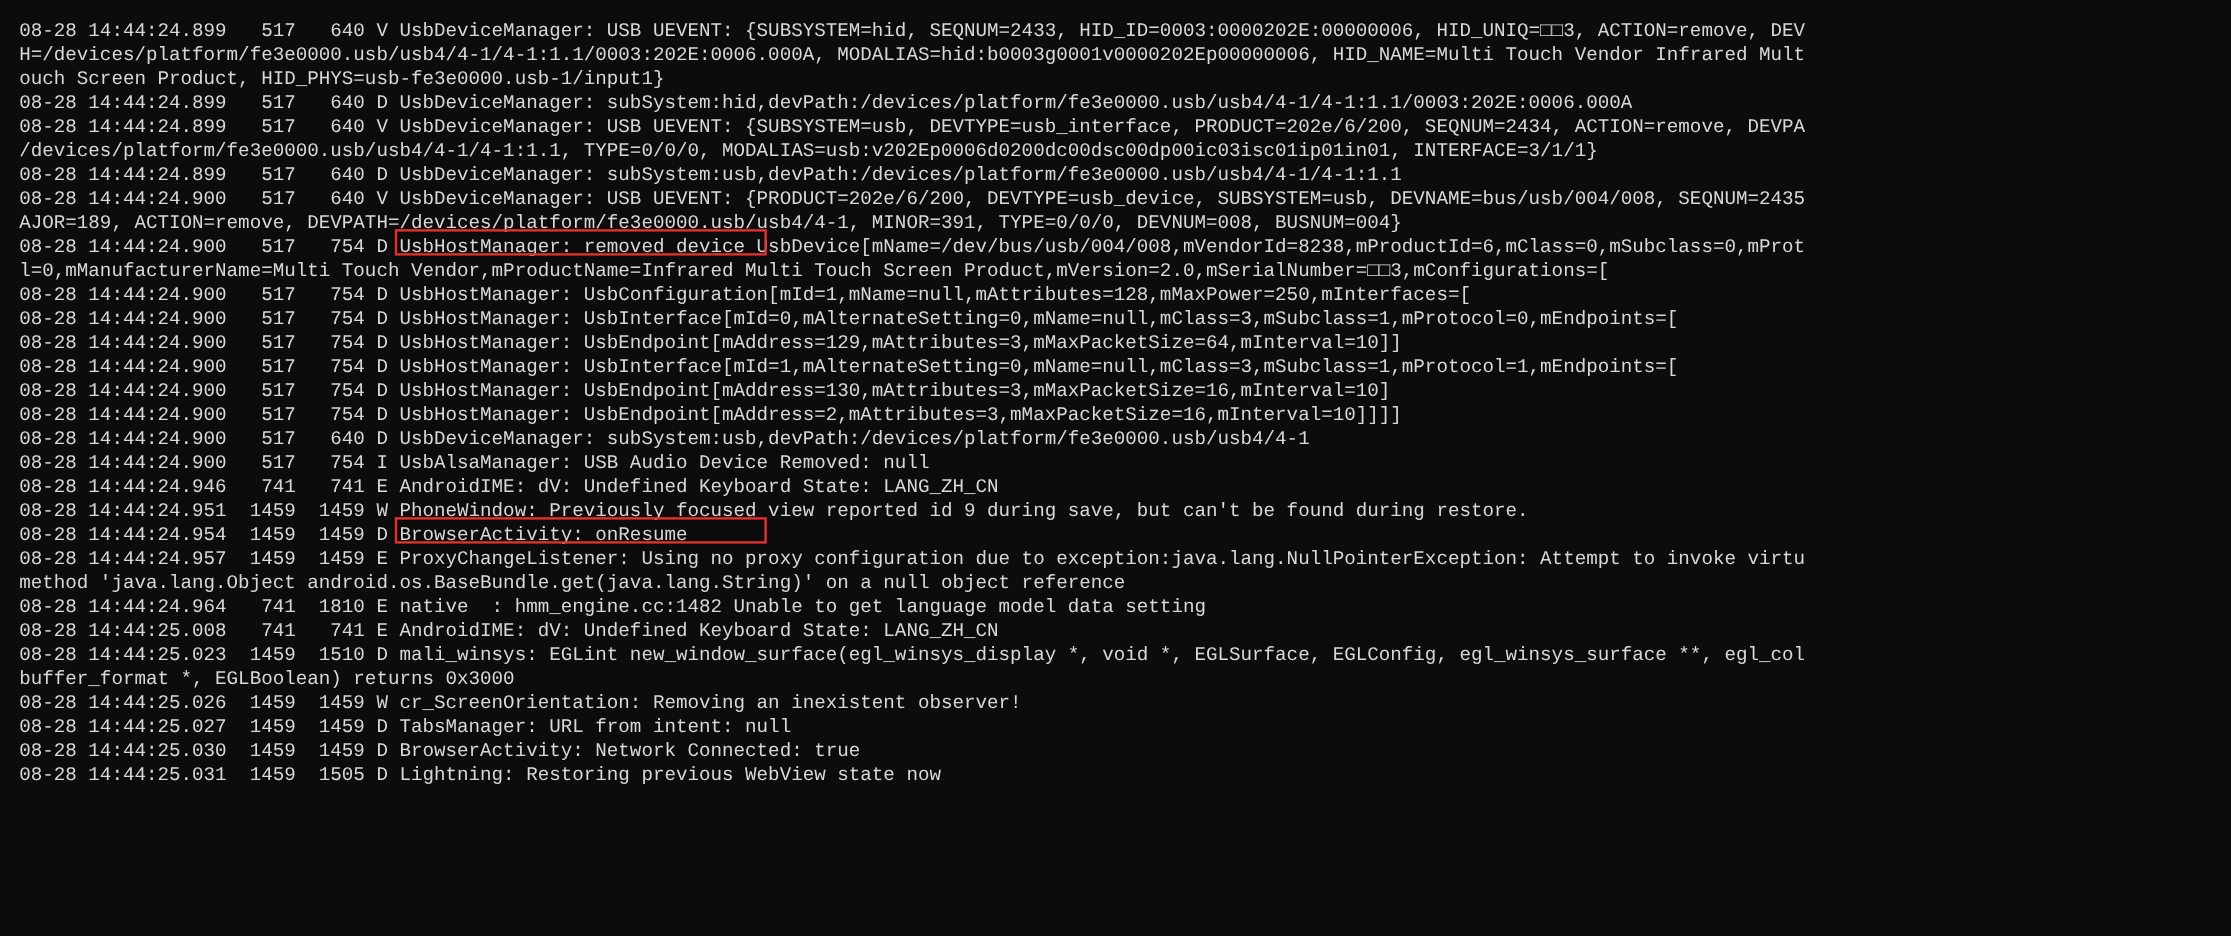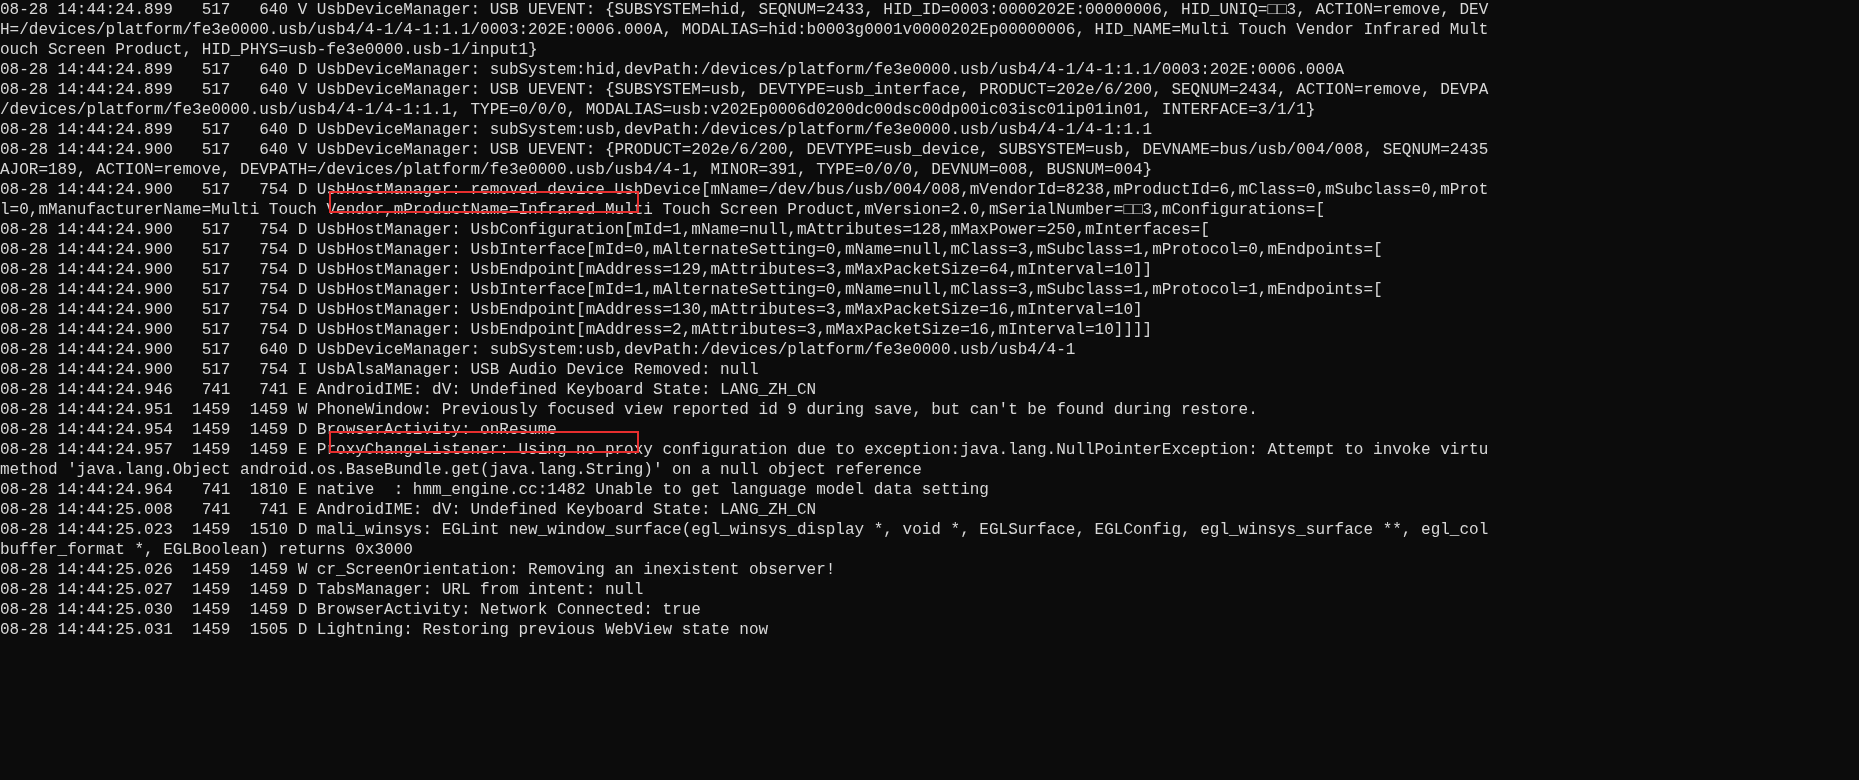--- a/index.html
+++ b/index.html
@@ -7,21 +7,21 @@
     padding: 0;
     background: #0c0c0c;
     color: #d8d8d8;
     font-family: "Consolas", "Courier New", monospace;
     font-size: 16px;
     line-height: 20px;
     width: 1859px;
   }
   #log {
     position: relative;
-    padding: 0;
+    padding: 16px;
     white-space: pre;
   }
   .line {
     white-space: pre;
   }
   .box {
     position: absolute;
     border: 2px solid #e62e2e;
     pointer-events: none;
     box-sizing: border-box;

